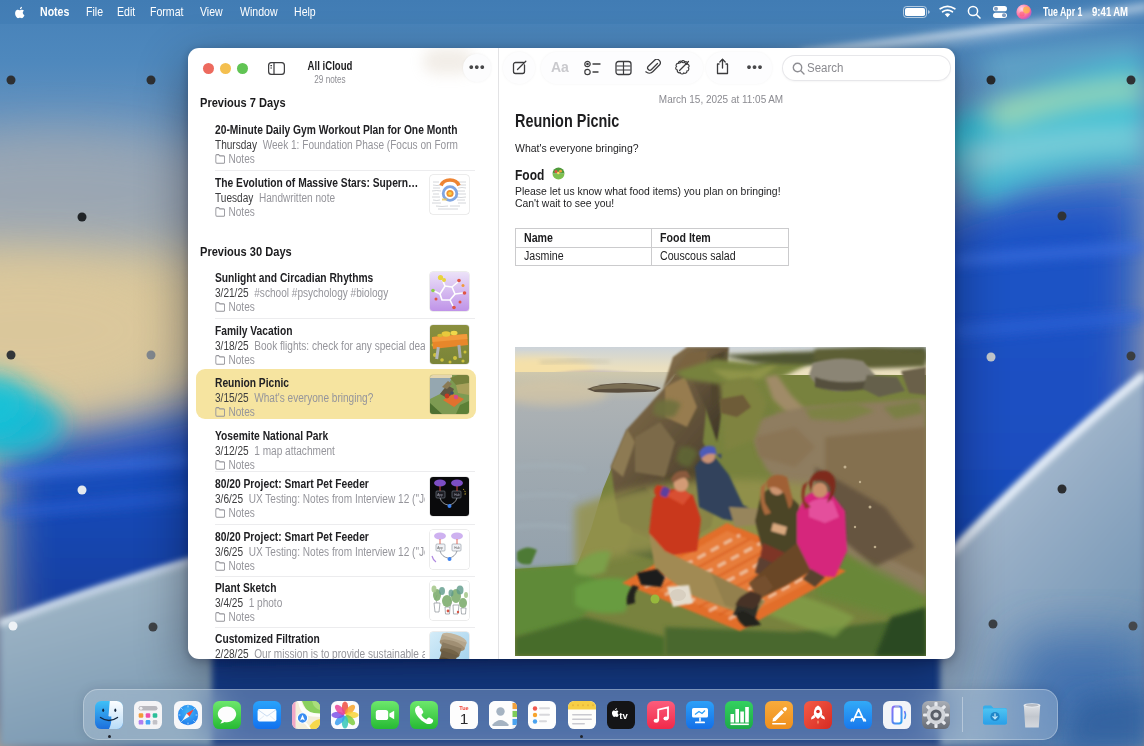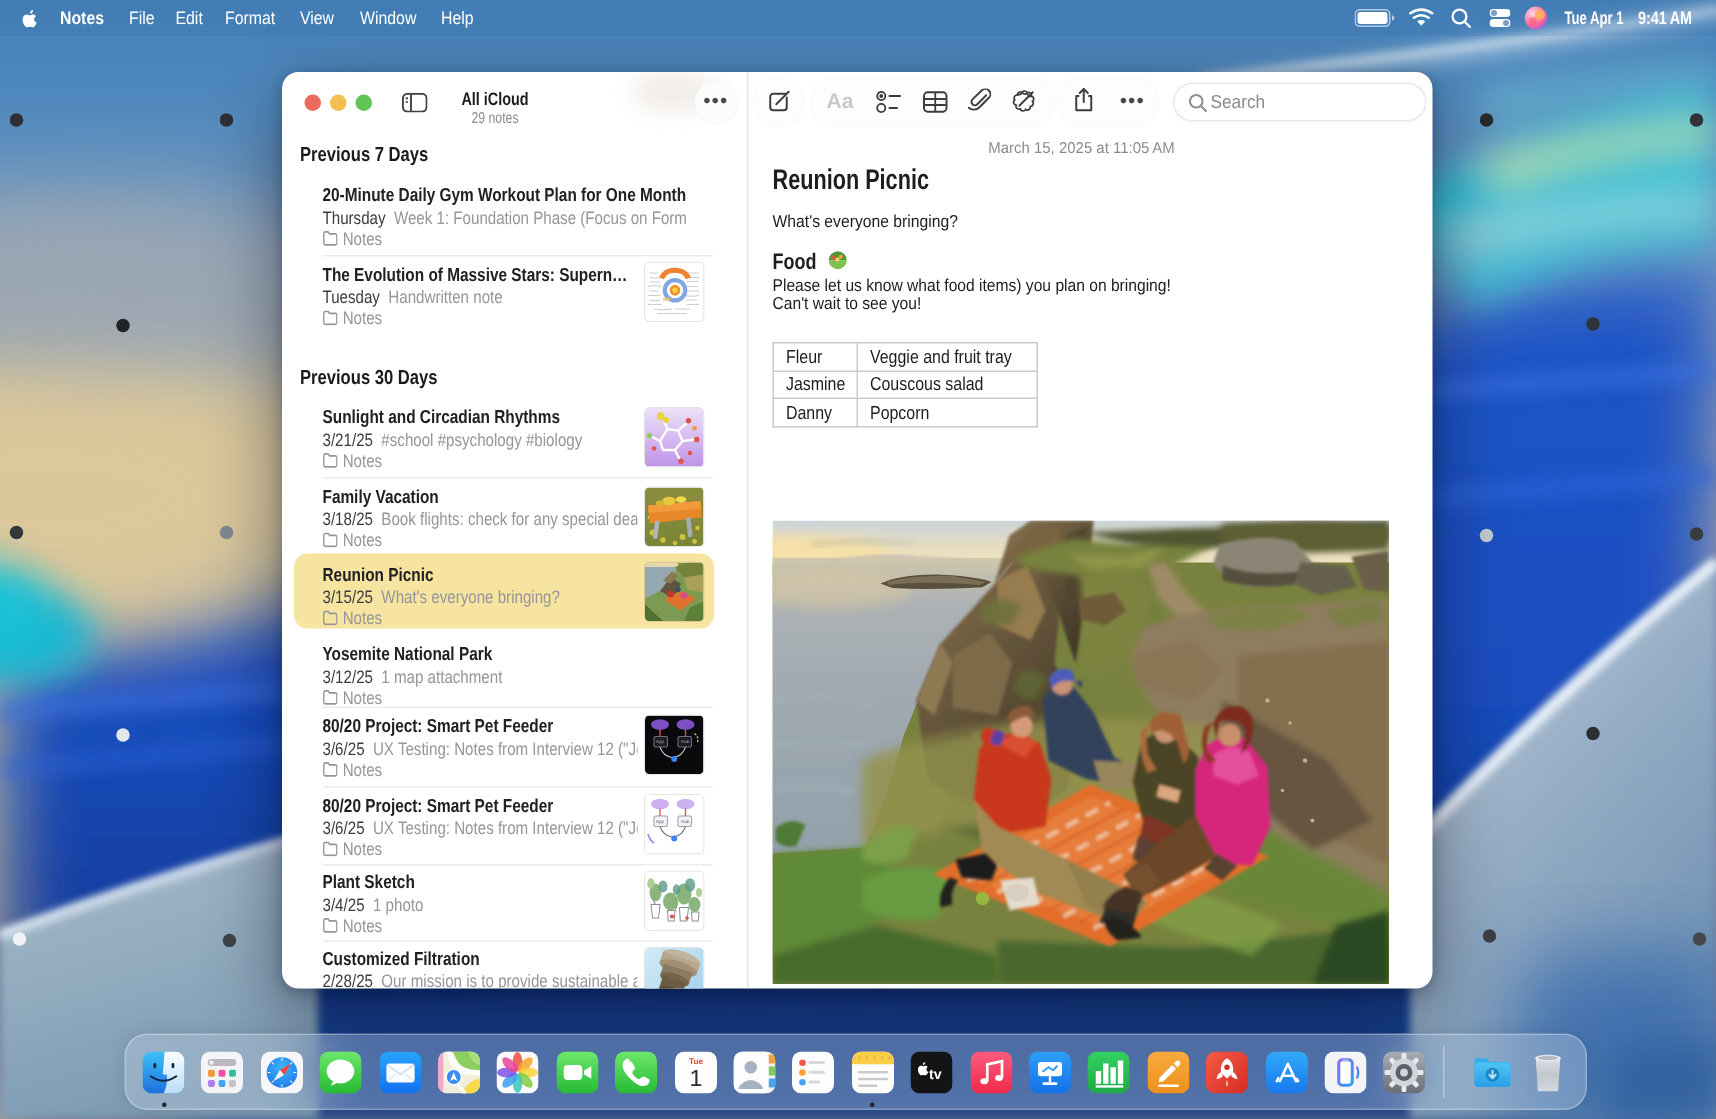--- a/index.html
+++ b/index.html
@@ -490,31 +490,27 @@
         <path d="M0.5,6.5 A6,6 0 0 0 12.5,6.5 Z" fill="#7ec14f"></path>
         <path d="M0.5,6.5 A6,6 0 0 1 12.5,6.5 Z" fill="#4e9a3a"></path>
         <circle cx="4" cy="4.6" r="1.5" fill="#e05545"></circle>
         <circle cx="8.5" cy="4.2" r="1.4" fill="#f0a03c"></circle>
         <circle cx="6.3" cy="6" r="1.3" fill="#ffd95e"></circle>
       </svg>
       <div class="ntxt" style="left:16px;top:136.5px;font-size:11.5px;transform:scaleX(0.905);transform-origin:0 0;">Please let us know what food items) you plan on bringing!</div>
       <div class="ntxt" style="left:16px;top:149px;font-size:11.5px;transform:scaleX(0.905);transform-origin:0 0;">Can't wait to see you!</div>
       <table id="ntable" style="left:16px;top:180px;">
         <tbody>
-        <tr>
-              <td><span class="cs">Fleur</span></td>
-              <td><span class="cs">Veggie and fruit tray</span></td>
+            <tr>
+              <td style="width:127px;font-weight:bold;"><span class="cs">Name</span></td>
+              <td style="width:128px;font-weight:bold;"><span class="cs">Food Item</span></td>
             </tr>
         <tr>
               <td><span class="cs">Jasmine</span></td>
               <td><span class="cs">Couscous salad</span></td>
-            </tr>
-        <tr>
-              <td><span class="cs">Danny</span></td>
-              <td><span class="cs">Popcorn</span></td>
             </tr>
       </tbody>
         </table>
       <div class="abs" id="photo" style="left:16px;top:299px;width:411px;height:309px;"><svg width="411" height="309" viewBox="0 0 411 309">
 <defs>
   <linearGradient id="pskyg" x1="0" y1="0" x2="0" y2="1">
     <stop offset="0" stop-color="#ccd3d9"></stop>
                 <stop offset="0.5" stop-color="#e9dfc0"></stop>
                 <stop offset="1" stop-color="#f6e7c0"></stop>
   </linearGradient>

